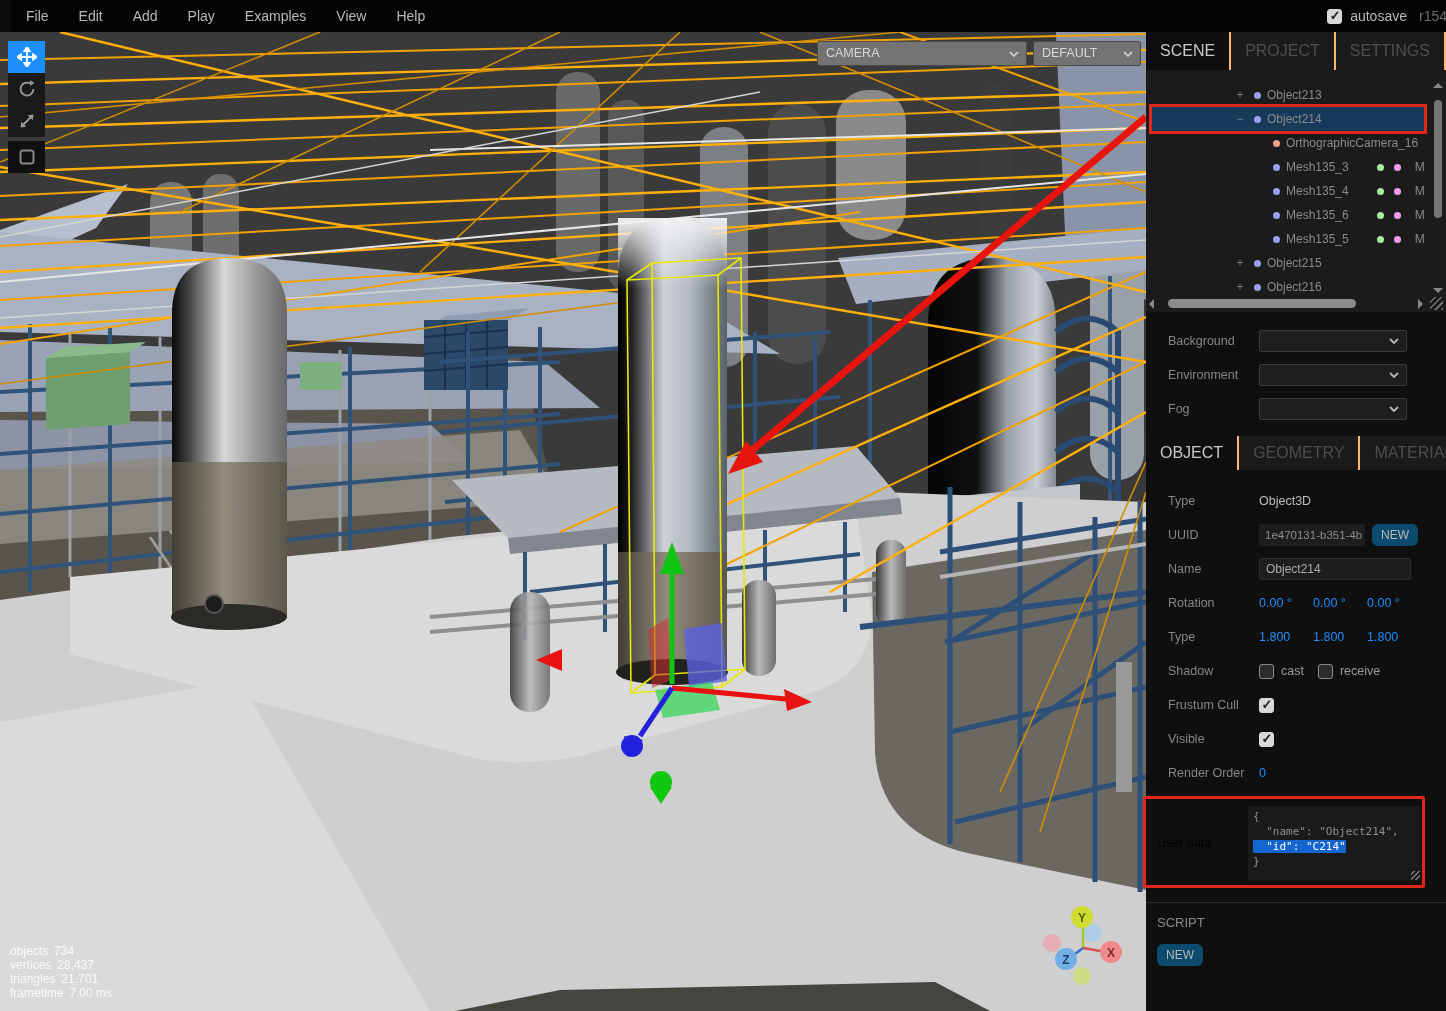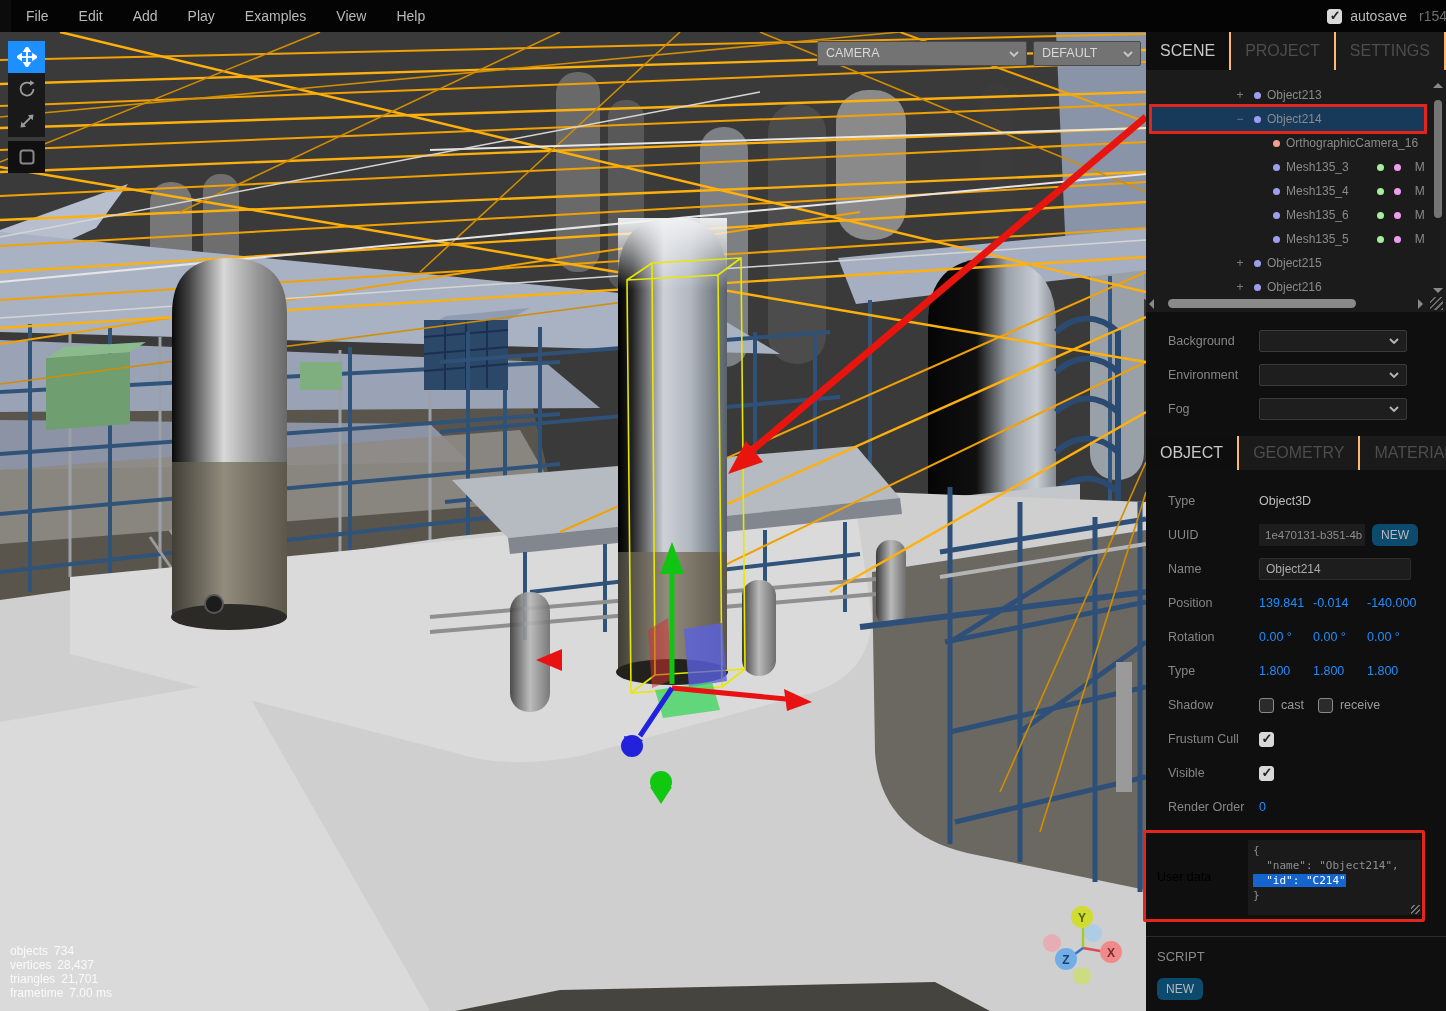--- a/index.html
+++ b/index.html
@@ -588,26 +588,20 @@
       <div class="prow">
         <span class="plabel">UUID</span>
         <span class="uuid-box">1e470131-b351-4b</span>
         <span class="btn" style="margin-left:7px;">NEW</span>
       </div>
       <div class="prow">
         <span class="plabel">Name</span>
         <span class="name-input">Object214</span>
       </div>
       <div class="prow">
-        <span class="plabel">Position</span>
-        <span class="num">139.841</span>
-        <span class="num">-0.014</span>
-        <span class="num">-140.000</span>
-      </div>
-      <div class="prow">
         <span class="plabel">Rotation</span>
         <span class="num">0.00 °</span>
         <span class="num">0.00 °</span>
         <span class="num">0.00 °</span>
       </div>
       <div class="prow">
         <span class="plabel">Type</span>
         <span class="num">1.800</span>
         <span class="num">1.800</span>
         <span class="num">1.800</span>

